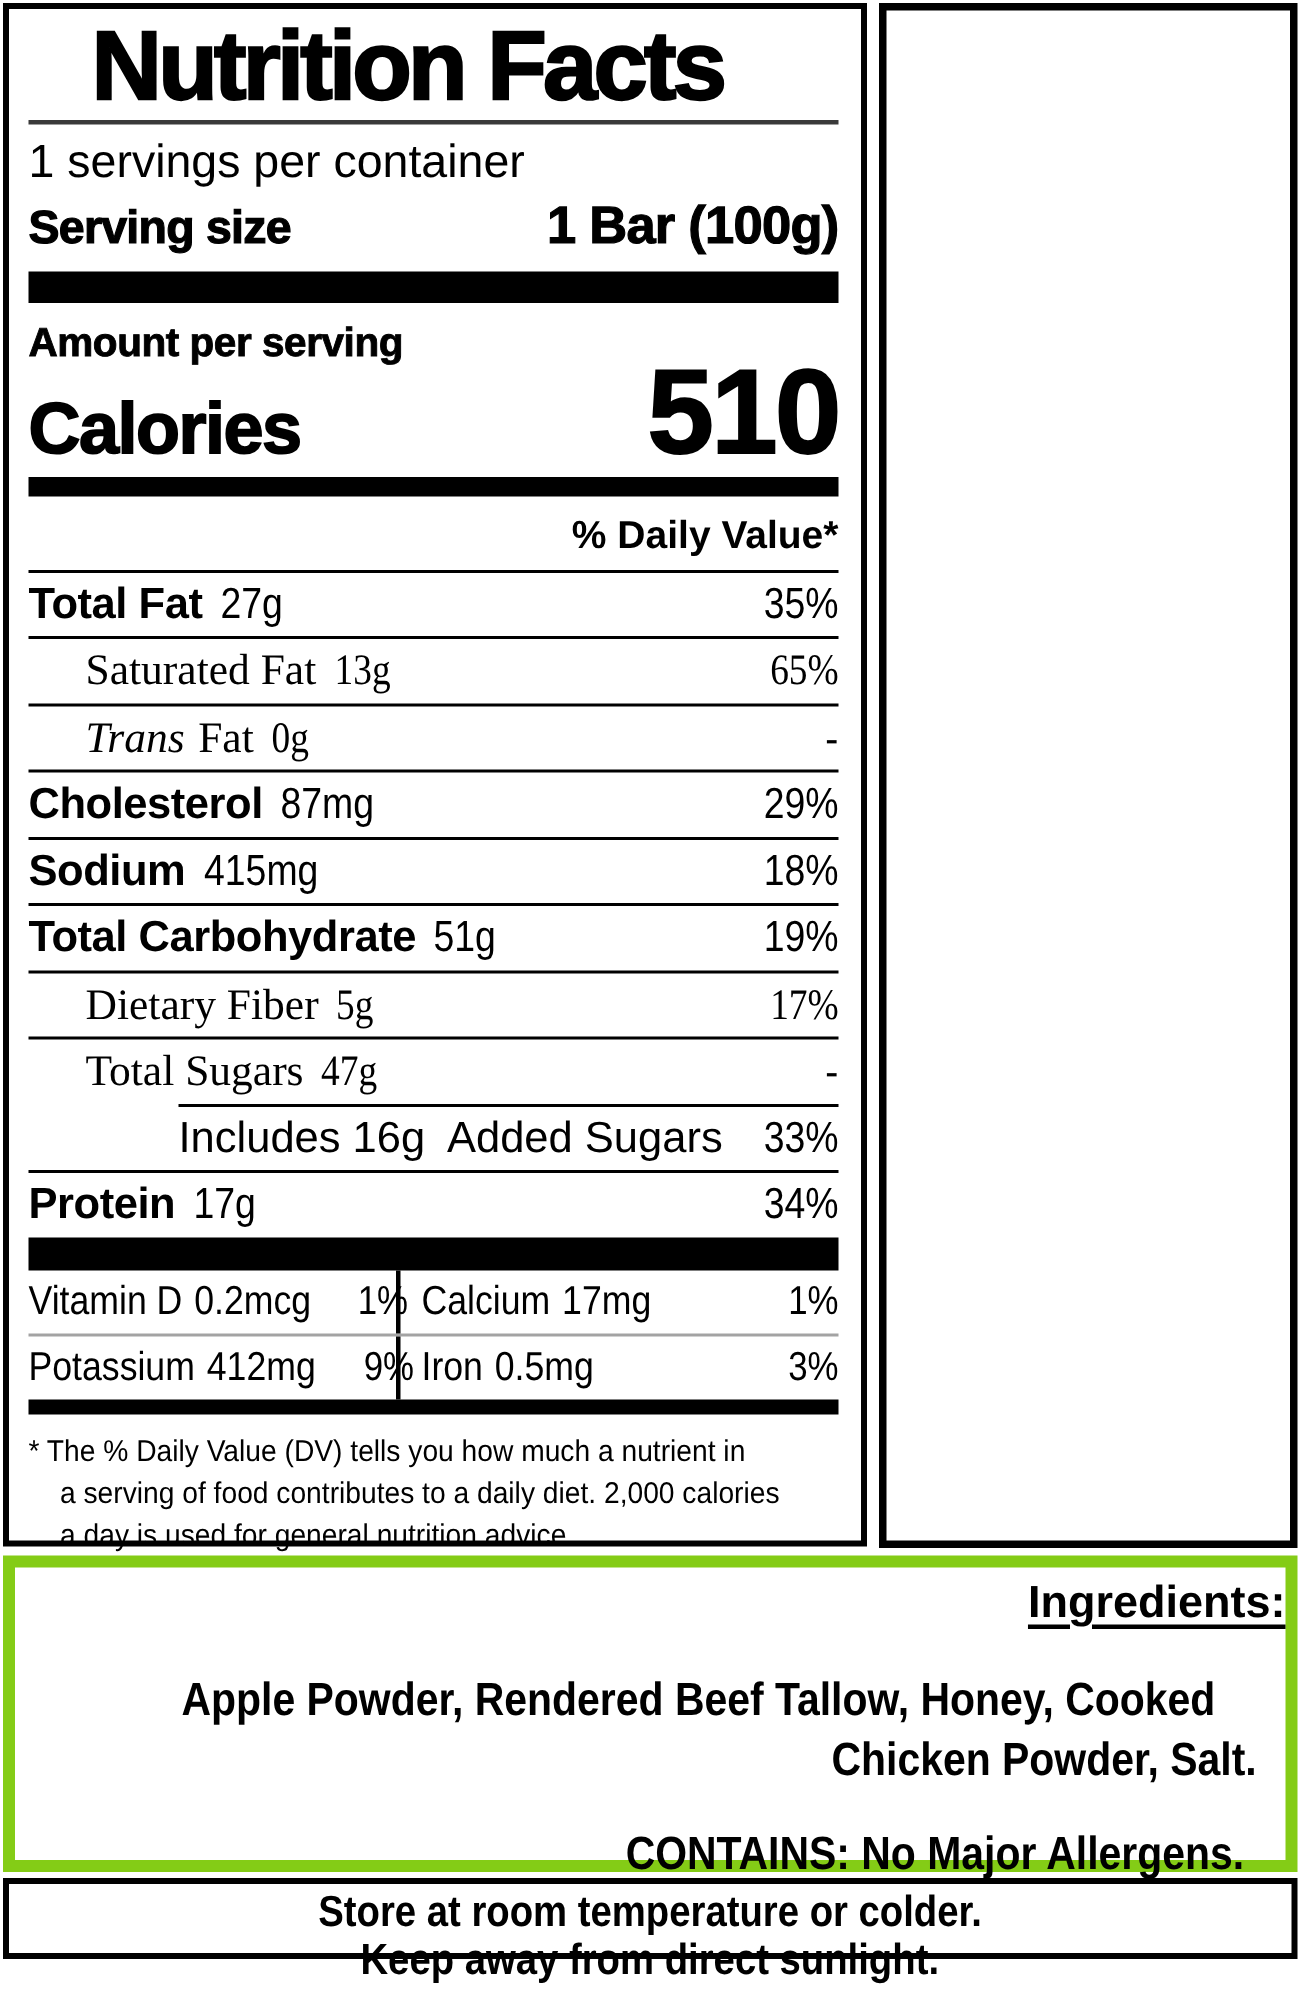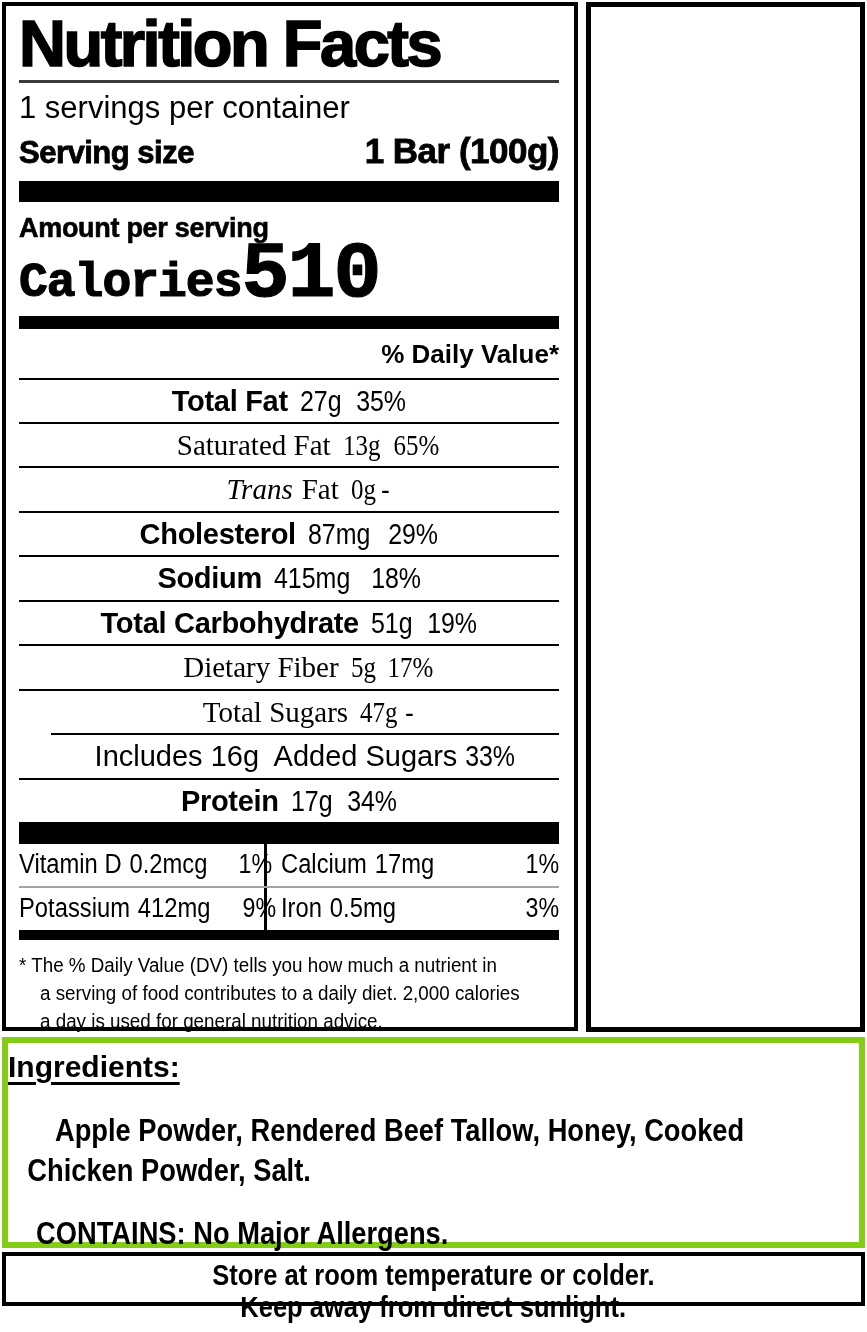--- a/index.html
+++ b/index.html
@@ -15,49 +15,49 @@
 
   
   .nf-box {
     position: absolute; left: 2px; top: 2px;
     width: 576px; height: 1029px;
     border: 4px solid #000; background: #fff;
     padding: 5px 15px 0 13px;
   }
   .nf-title {
     font-size: 65px; font-weight: 700; letter-spacing: -2.5px;
-    line-height: 1.02; white-space: nowrap;
+    line-height: 1.02; white-space: nowrap; margin-left: 42px;
     -webkit-text-stroke: 1.6px #000;
   }
   .nf-rule-title { border-top: 3px solid #3a3a3a; margin-top: 3px; }
   .nf-servings { font-size: 31px; margin-top: 7px; line-height: 1.15; }
   .nf-ss-row { display: flex; justify-content: space-between; align-items: baseline; margin-top: 5px; }
   .nf-ss-label { font-size: 31px; font-weight: 700; -webkit-text-stroke: 0.8px #000; letter-spacing: -0.5px; }
   .nf-ss-value { font-size: 35px; font-weight: 700; -webkit-text-stroke: 0.8px #000; letter-spacing: -0.5px; }
   .nf-bar { background: #000; height: 21px; margin-top: 10px; }
   .nf-aps { font-size: 27px; font-weight: 700; margin-top: 11px; -webkit-text-stroke: 0.6px #000; letter-spacing: -0.3px; }
-  .nf-cal-row { display: flex; align-items: baseline; margin-top: -6px; font-family: Liberation Mono, monospace; }
+  .nf-cal-row { display: flex; justify-content: space-between; align-items: baseline; margin-top: -6px; }
   .nf-cal-label { font-size: 48px; font-weight: 700; -webkit-text-stroke: 1.2px #000; letter-spacing: -1px; }
   .nf-cal-value { font-size: 80px; font-weight: 700; -webkit-text-stroke: 1.2px #000; line-height: 0.92; letter-spacing: -2px; }
   .nf-bar-sm { background: #000; height: 13px; margin-top: 4px; }
   .nf-dv-header { text-align: right; font-size: 26px; font-weight: 700; padding: 10px 0 8px 0; }
 
   .nf-row {
-    display: flex; justify-content: center; align-items: baseline;
+    display: flex; justify-content: space-between; align-items: baseline;
     border-top: 2px solid #000; padding: 5px 0 5px 0;
     font-size: 29px; line-height: 1.12; min-height: 44px;
   }
   .nf-left { display: flex; align-items: baseline; }
   .row-name { white-space: pre-wrap; }
   .name-bold { font-weight: 700; letter-spacing: -0.3px; }
   .row-amount { margin-left: 12px; }
   .cond-l { display: inline-block; transform: scaleX(0.86); transform-origin: 0 60%; }
   .cond-r { display: inline-block; transform: scaleX(0.86); transform-origin: 100% 60%; }
   .indent1 { padding-left: 38px; font-family: Liberation Serif, serif; }
-  .row-includes { margin-left: 32px; }
+  .row-includes { margin-left: 100px; }
   .italic { font-style: italic; margin-right: 9px; }
   .nf-bar-md { background: #000; height: 22px; }
 
   .vit-row { display: flex; align-items: flex-end; font-size: 27px; }
   .vit-row + .vit-row { border-top: 2px solid #a3a3a3; }
   .vit-cell { display: flex; justify-content: space-between; align-items: baseline; padding: 5px 0; min-height: 42px; }
   .vit-cell-l { width: 46%; border-right: 3px solid #000; padding-right: 12px; }
   .vit-cell-r { width: 54%; padding-left: 14px; }
   .vit-group { display: inline-block; transform: scaleX(0.88); transform-origin: 0 60%; white-space: nowrap; }
   .vit-amount { margin-left: 9px; }
@@ -72,22 +72,22 @@
   .right-box {
     position: absolute; left: 586px; top: 2px;
     width: 279px; height: 1030px;
     border: 5px solid #000; background: #fff;
   }
 
   
   .ingredients-box {
     position: absolute; left: 2px; top: 1037px;
     width: 863px; height: 211px;
-    border: 6px solid #84cc16; background: #fff;
-    text-align: left; padding-top: 7px;
+    border: 8px solid #84cc16; background: #fff;
+    text-align: right; padding-top: 7px;
   }
   .ing-heading {
     display: inline-block;
     font-size: 30px; font-weight: 700;
     text-decoration: underline; text-decoration-thickness: 3px; text-underline-offset: 5px;
   }
   .ing-text { margin-top: 27px; font-size: 31px; font-weight: 700; line-height: 1.28; }
   .ing-text .squeeze, .contains-line .squeeze, .storage-box .squeeze {
     display: inline-block; transform: scaleX(0.88); transform-origin: 50% 50%; white-space: nowrap;
   }

